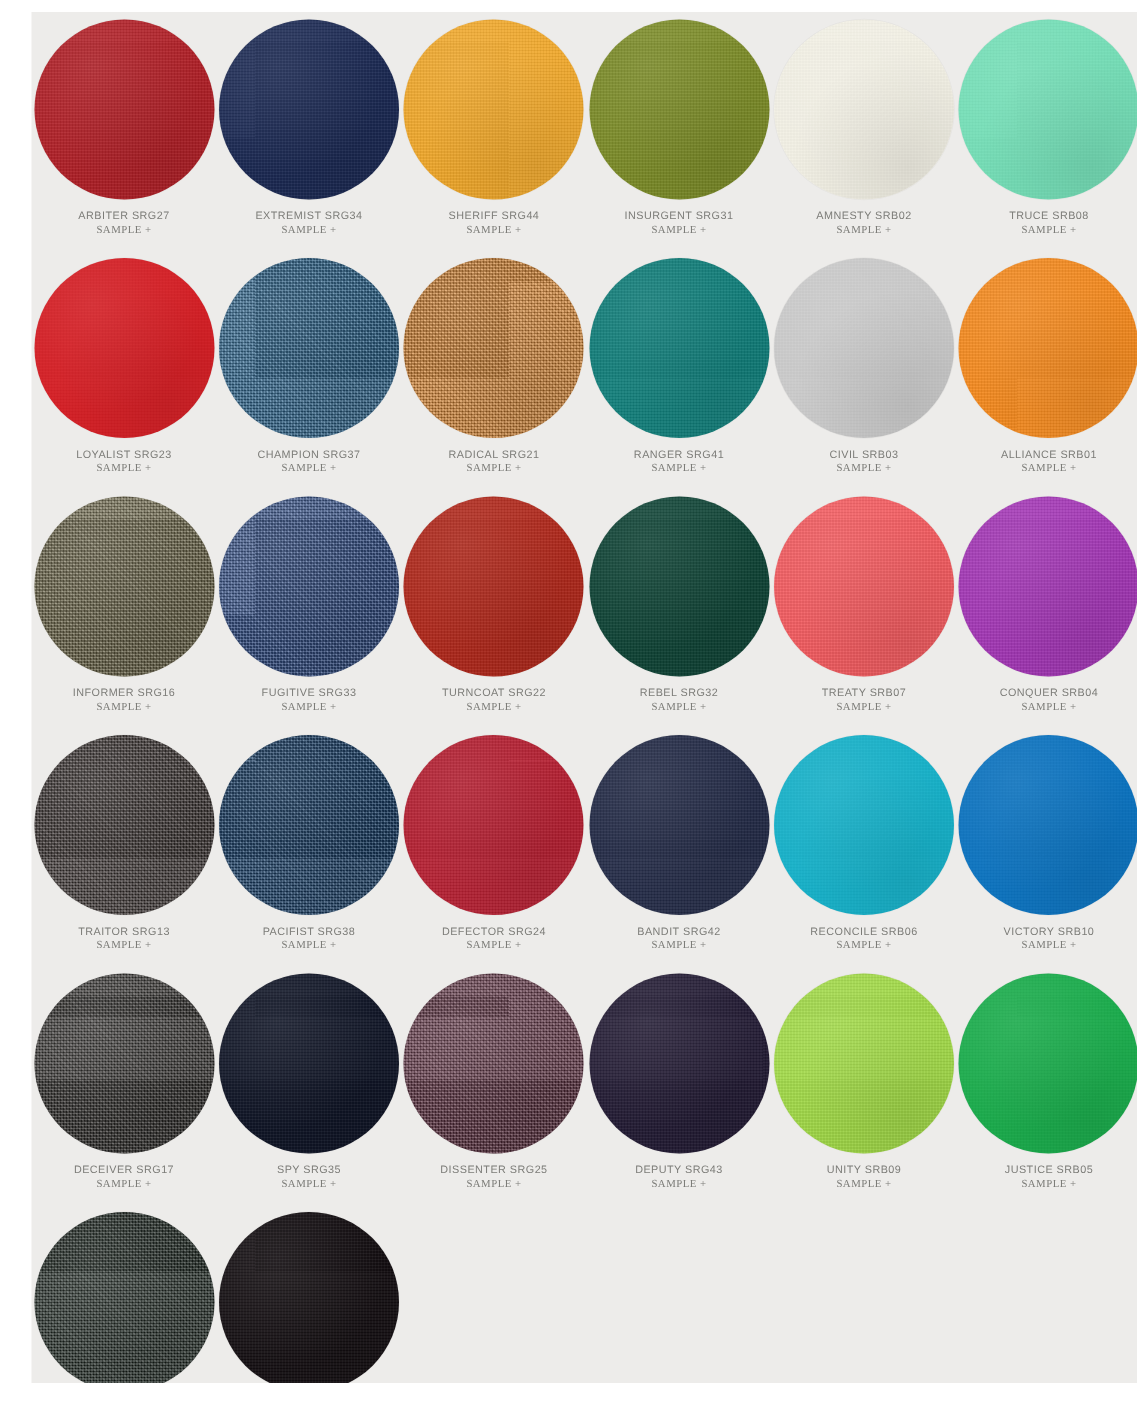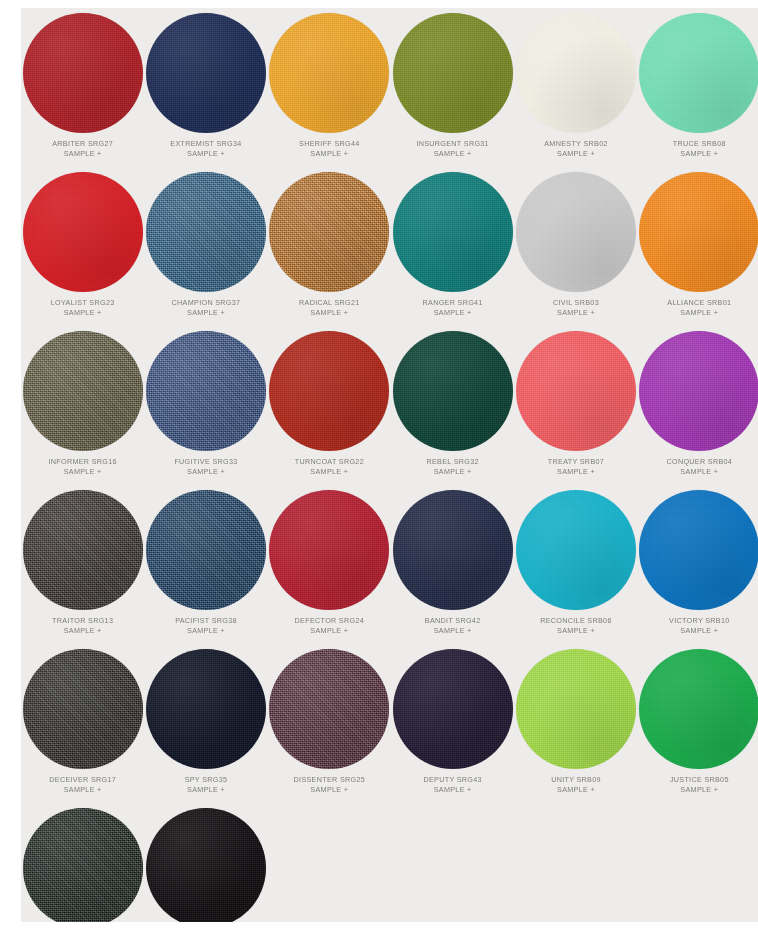--- a/index.html
+++ b/index.html
@@ -121,20 +121,21 @@
     text-transform: uppercase;
     white-space: nowrap;
   }
 
   .swatch-name {
     display: block;
   }
 
   .swatch-sample {
     display: block;
+    font-family: Liberation Serif, serif;
   }
 </style>
 </head>
 <body>
 
 <div id="swatch-board" style="background: rgb(255, 255, 255);">
   <div id="swatch-surface" style="background: rgb(237, 236, 234);">
     <div id="swatch-grid" style="grid-template-columns: repeat(6, 1fr);">
         <div class="swatch-cell">
           <div class="swatch-disc-wrap">

